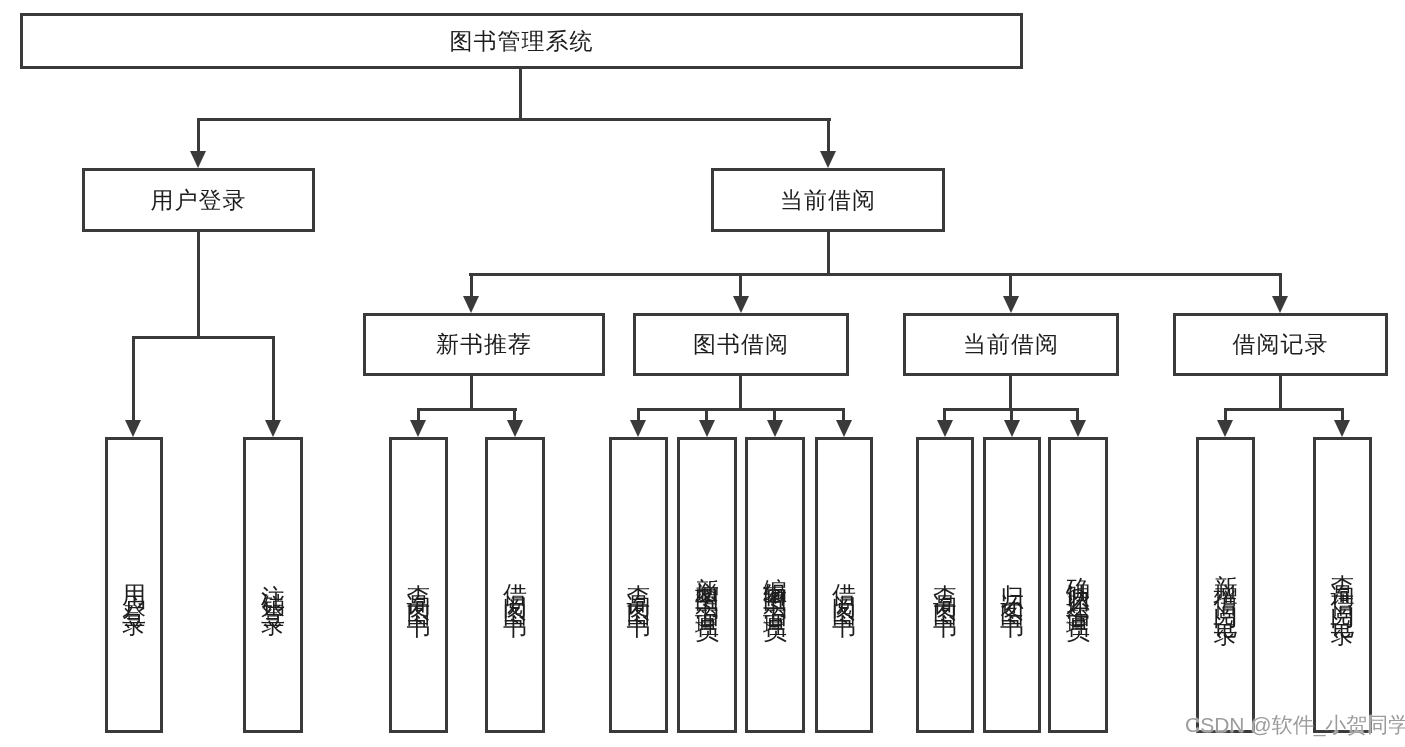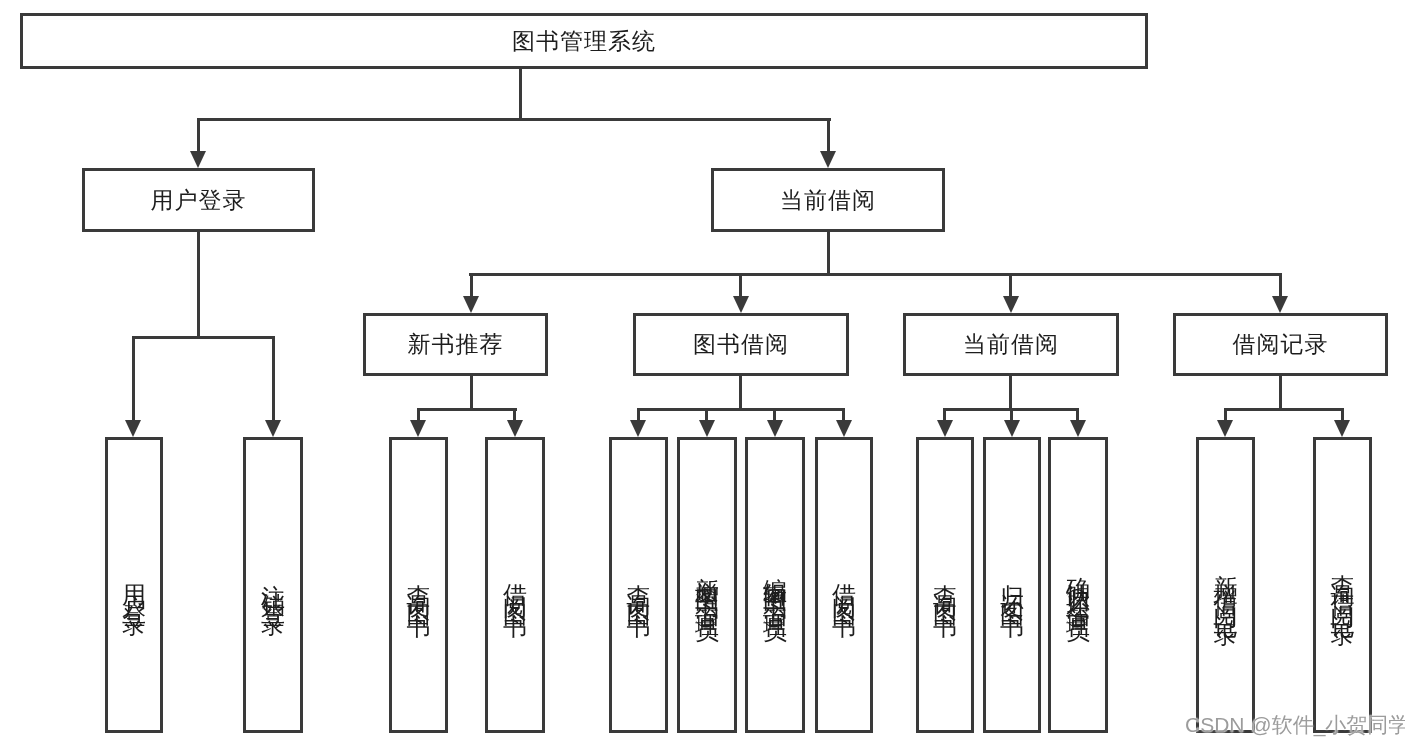--- a/index.html
+++ b/index.html
@@ -60,21 +60,21 @@
     white-space: nowrap;
     z-index: 5;
     text-shadow: 0 0 2px #ffffff, 0 0 2px #ffffff;
   }
 </style>
 </head>
 <body>
 
 <div class="canvas">
 
-  <div class="box" style="left:20px;top:13px;width:1128px;height:56px">
+  <div class="box" style="left:20px;top:13px;width:1003px;height:56px">
     <span class="hlabel">图书管理系统</span>
   </div>
 
   <div class="line" style="left:519px;top:69px;width:3px;height:51px"></div>
   <div class="line" style="left:197px;top:118px;width:634px;height:3px"></div>
   <div class="line" style="left:197px;top:118px;width:3px;height:36px"></div>
   <div class="arrow" style="left:190px;top:151px"></div>
   <div class="line" style="left:827px;top:118px;width:3px;height:36px"></div>
   <div class="arrow" style="left:820px;top:151px"></div>
 
@@ -96,21 +96,21 @@
   <div class="line" style="left:469px;top:273px;width:813px;height:3px"></div>
   <div class="line" style="left:470px;top:273px;width:3px;height:27px"></div>
   <div class="arrow" style="left:463px;top:296px"></div>
   <div class="line" style="left:739px;top:273px;width:3px;height:27px"></div>
   <div class="arrow" style="left:733px;top:296px"></div>
   <div class="line" style="left:1009px;top:273px;width:3px;height:27px"></div>
   <div class="arrow" style="left:1003px;top:296px"></div>
   <div class="line" style="left:1279px;top:273px;width:3px;height:27px"></div>
   <div class="arrow" style="left:1272px;top:296px"></div>
 
-  <div class="box" style="left:363px;top:313px;width:185px;height:63px">
+  <div class="box" style="left:363px;top:313px;width:242px;height:63px">
     <span class="hlabel">新书推荐</span>
   </div>
   <div class="box" style="left:633px;top:313px;width:216px;height:63px">
     <span class="hlabel">图书借阅</span>
   </div>
   <div class="box" style="left:903px;top:313px;width:216px;height:63px">
     <span class="hlabel">当前借阅</span>
   </div>
   <div class="box" style="left:1173px;top:313px;width:215px;height:63px">
     <span class="hlabel">借阅记录</span>

